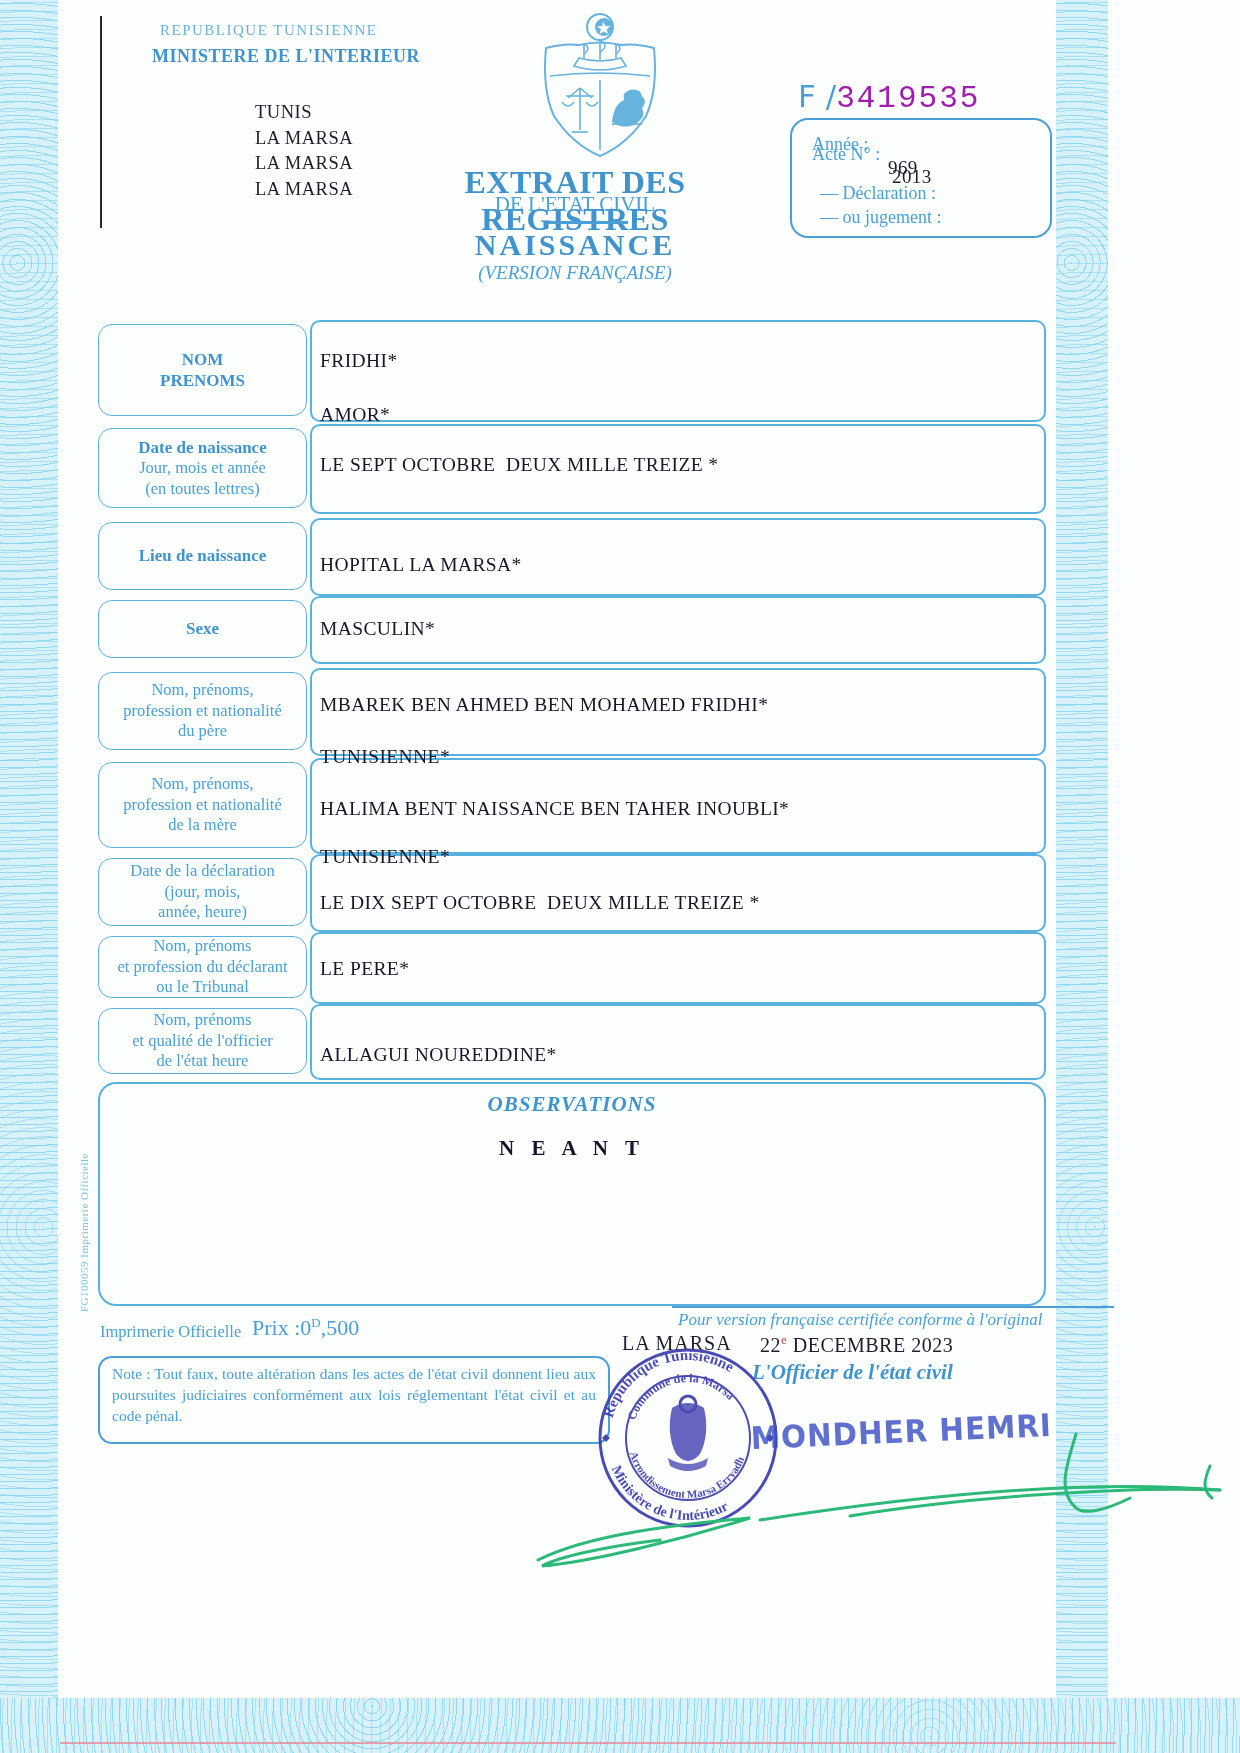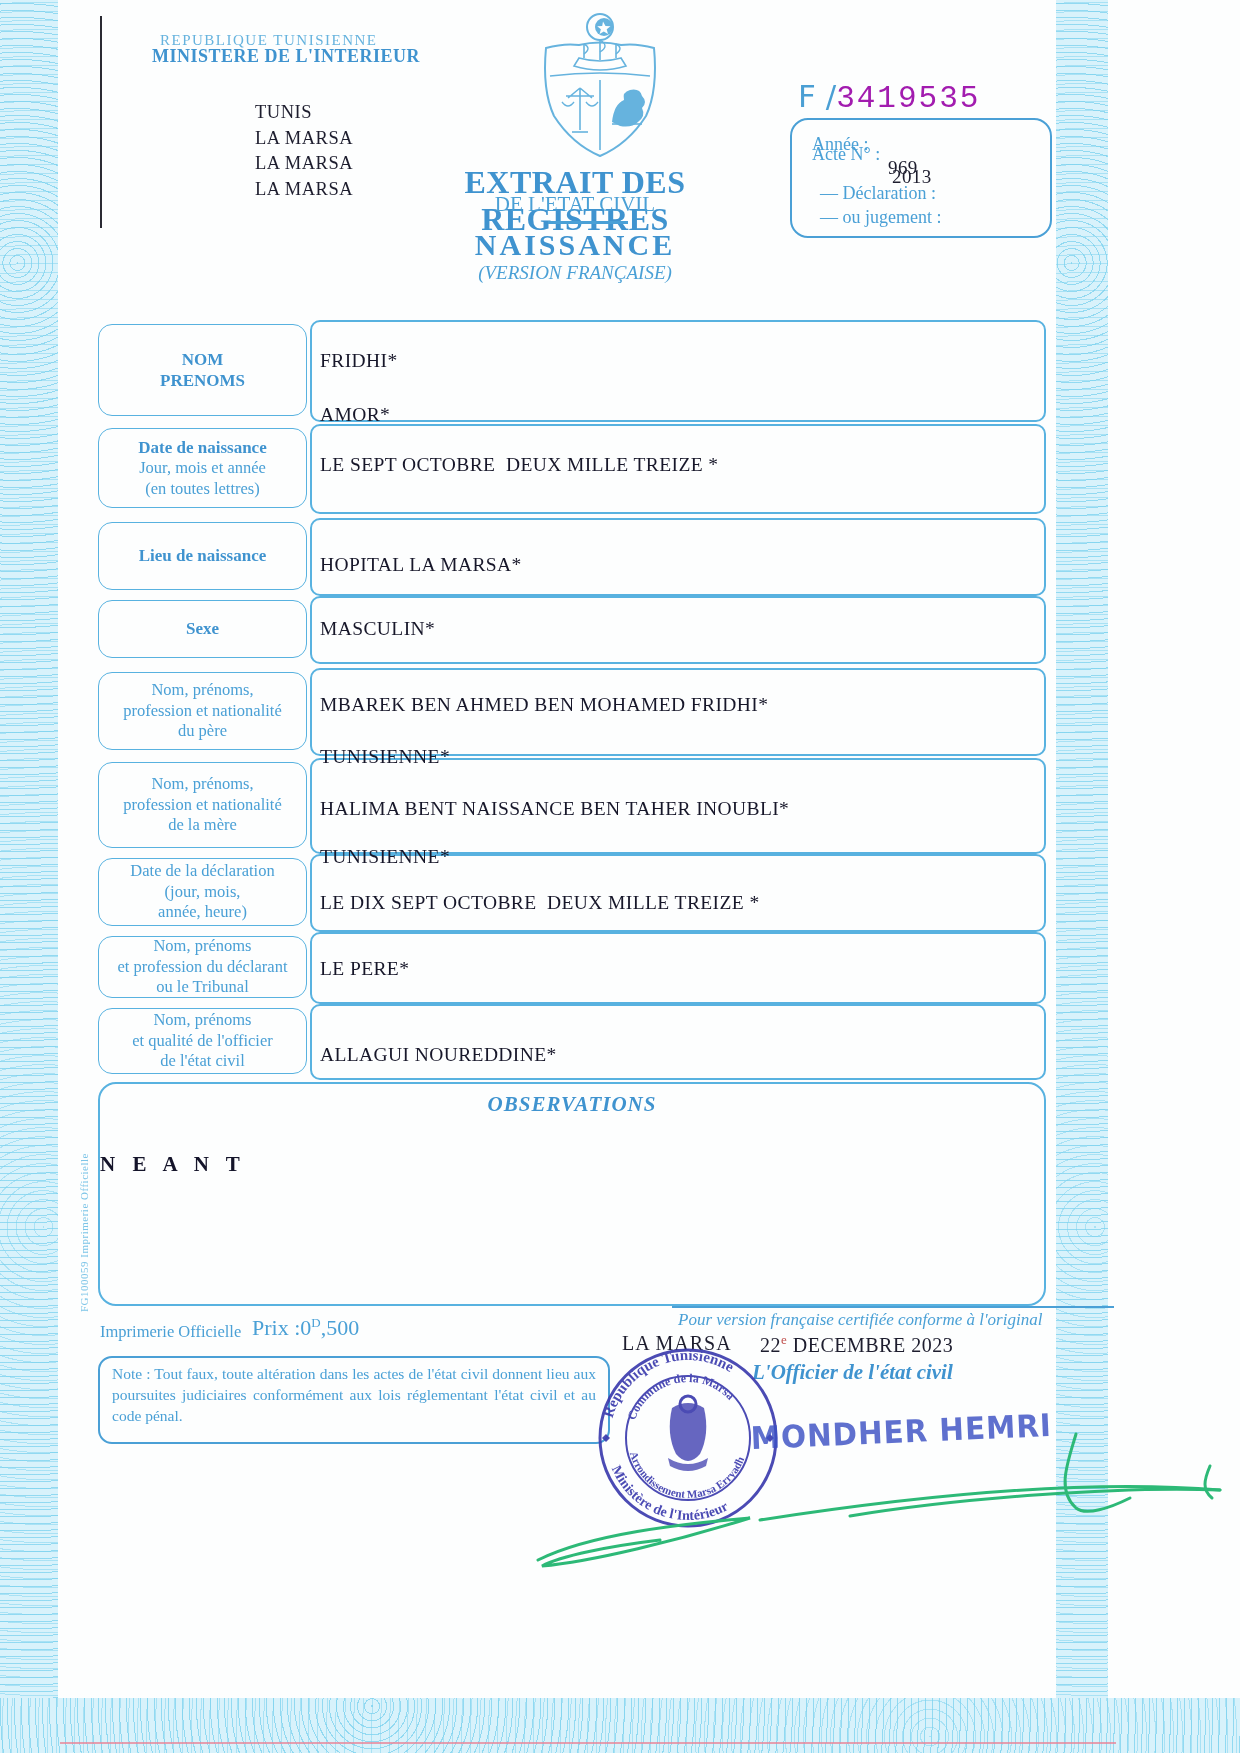--- a/index.html
+++ b/index.html
@@ -19,21 +19,21 @@
   .band-left{left:0;top:0;width:58px;height:1753px;}
   .band-right{left:1056px;top:0;width:52px;height:1753px;}
   .band-bottom{left:0;top:1698px;width:1240px;height:55px;}
   .pink-line{position:absolute;left:60px;top:1742px;width:1056px;height:2px;background:rgba(233,130,150,.75);}
   .fold-line{position:absolute;left:100px;top:16px;width:2px;height:212px;background:#2a2a33;}
   .blue-b{color:#3f93cf;font-weight:bold;}
   .ink{color:#1d1d2e;}
   .abs{position:absolute;}
 
   
-  .republic{left:160px;top:32px;font-size:15px;letter-spacing:1.5px;color:#66b3de;}
+  .republic{left:160px;top:22px;font-size:15px;letter-spacing:1.5px;color:#66b3de;}
   .ministry{left:152px;top:46px;font-size:18px;letter-spacing:.5px;}
   .admin{left:100px;top:110px;font-size:17.5px;line-height:23.5px;color:#4aa0d6;}
   .admin-vals{left:255px;top:100px;font-size:18.5px;line-height:25.5px;letter-spacing:.5px;}
   .emblem{left:524px;top:10px;}
   .title1{left:370px;top:164px;width:410px;text-align:center;font-size:32px;letter-spacing:.5px;}
   .title2{left:370px;top:192px;width:410px;text-align:center;font-size:21px;color:#4aa0d6;}
   .title-rule{left:548px;top:221px;width:80px;height:3px;background:#4aa0d6;}
   .doctype{left:370px;top:228px;width:410px;text-align:center;font-size:30px;letter-spacing:3px;}
   .docsub{left:370px;top:262px;width:410px;text-align:center;font-size:19px;font-style:italic;color:#4aa0d6;}
 
@@ -48,21 +48,21 @@
   .lbl-box{position:absolute;left:98px;width:207px;border:1.8px solid #58b2e0;border-radius:14px;
            display:flex;flex-direction:column;align-items:center;justify-content:center;
            font-size:16.5px;color:#4aa0d6;text-align:center;line-height:1.25;}
   .lbl-box .b{font-weight:bold;color:#3f93cf;font-size:17px;}
   .val-box{position:absolute;left:310px;width:732px;border:2px solid #58b2e0;border-radius:10px;}
   .val{position:absolute;left:8px;font-size:19.5px;color:#17172a;letter-spacing:.4px;white-space:pre;}
 
   
   .obs-box{position:absolute;left:98px;top:1082px;width:944px;height:220px;border:2px solid #58b2e0;border-radius:18px;}
   .obs-title{position:absolute;left:0;top:8px;width:100%;text-align:center;font-size:21px;font-weight:bold;font-style:italic;color:#3f93cf;letter-spacing:1px;}
-  .obs-val{position:absolute;left:0;top:52px;width:100%;font-size:21px;font-weight:bold;color:#14142a;letter-spacing:6px;margin-top:16px;}
+  .obs-val{position:absolute;left:0;top:52px;width:100%;text-align:center;font-size:21px;font-weight:bold;color:#14142a;letter-spacing:6px;}
 
   .side-note{left:78px;top:1312px;width:240px;font-size:11px;color:#7cc4e7;letter-spacing:.5px;
              transform:rotate(-90deg);transform-origin:0 0;font-family:"Liberation Serif",serif;}
 
   
   .imprimerie{left:100px;top:1322px;font-size:16.5px;color:#4aa0d6;}
   .prix{left:252px;top:1315px;font-size:22px;color:#4aa0d6;}
   .prix sup{font-size:13px;}
   .cert-rule{left:672px;top:1306px;width:442px;height:2px;background:#4aa0d6;}
   .certification{left:678px;top:1310px;width:440px;font-size:17px;font-style:italic;color:#4aa0d6;}
@@ -205,21 +205,21 @@
     <span>et profession du déclarant</span>
     <span>ou le Tribunal</span>
   </div>
   <div class="val-box" style="top:932px;height:68px;">
     <span class="val" style="top:24px;">LE PERE*</span>
   </div>
 
   <div class="lbl-box" style="top:1008px;height:64px;">
     <span>Nom, prénoms</span>
     <span>et qualité de l'officier</span>
-    <span>de l'état civil</span>
+    <span>de l'état heure</span>
   </div>
   <div class="val-box" style="top:1004px;height:72px;">
     <span class="val" style="top:38px;">ALLAGUI NOUREDDINE*</span>
   </div>
 
   <div class="obs-box">
     <div class="obs-title">OBSERVATIONS</div>
     <div class="obs-val">N E A N T</div>
   </div>
 

